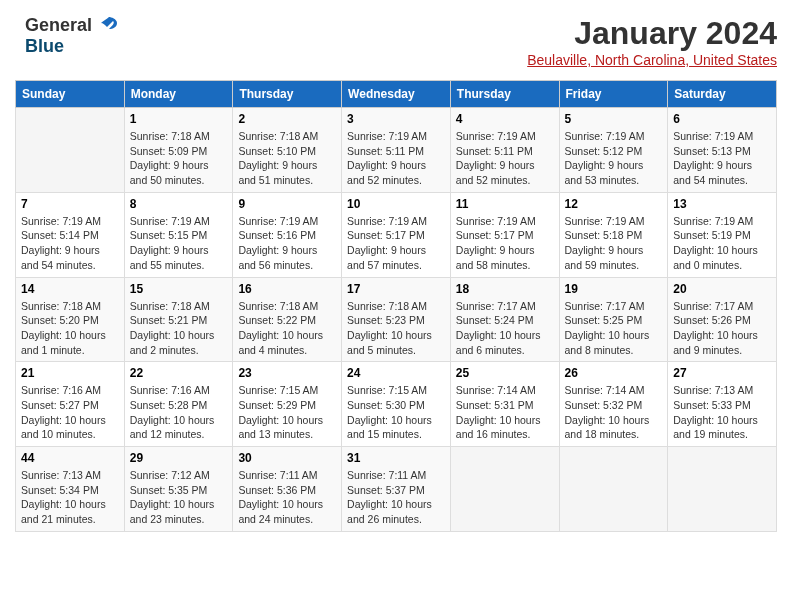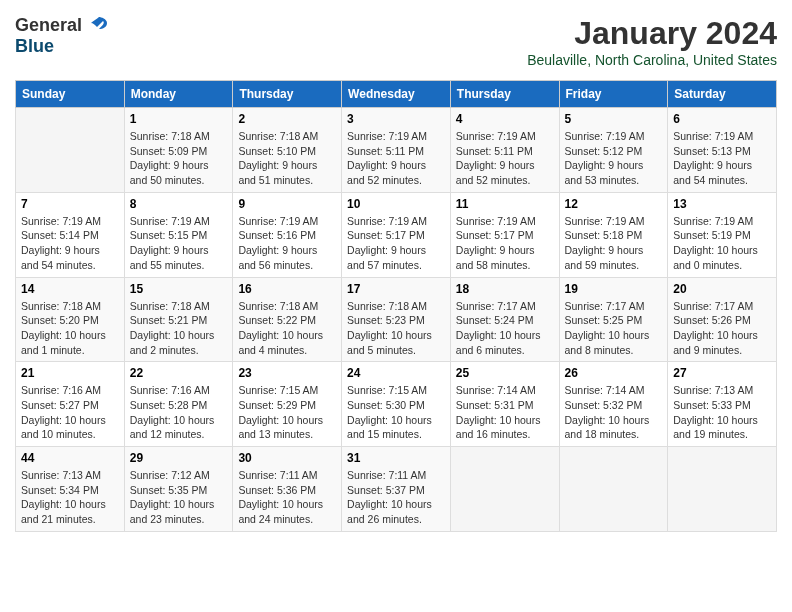--- a/index.html
+++ b/index.html
@@ -12,20 +12,21 @@
     }
     .header {
       display: flex;
       justify-content: space-between;
       align-items: flex-start;
       margin-bottom: 10px;
     }
     .logo {
       display: flex;
       align-items: center;
+      margin-left: 10px;
     }
     .logo-text {
       font-size: 18px;
       font-weight: bold;
       line-height: 1.1;
     }
     .logo-general { color: #333; }
     .logo-blue { color: #0c4a6e; }
     .logo-icon {
       width: 20px;
@@ -35,21 +36,22 @@
     .title-block {
       text-align: right;
     }
     .cal-title {
       font-size: 32px;
       font-weight: bold;
       color: #333;
     }
     .cal-subtitle {
       font-size: 14px;
-      color: #14532d;
+      color: #b91c1c;
+      text-decoration: underline;
     }
     table {
       width: 100%;
       border-collapse: collapse;
       font-size: 11px;
       margin-top: 12px;
     }
     thead tr th {
       background-color: #1a6bbf;
       color: #fff;

